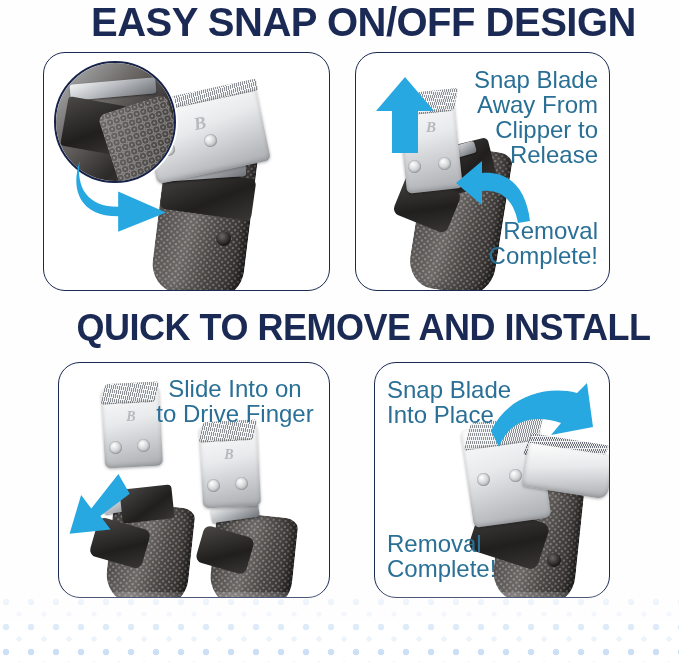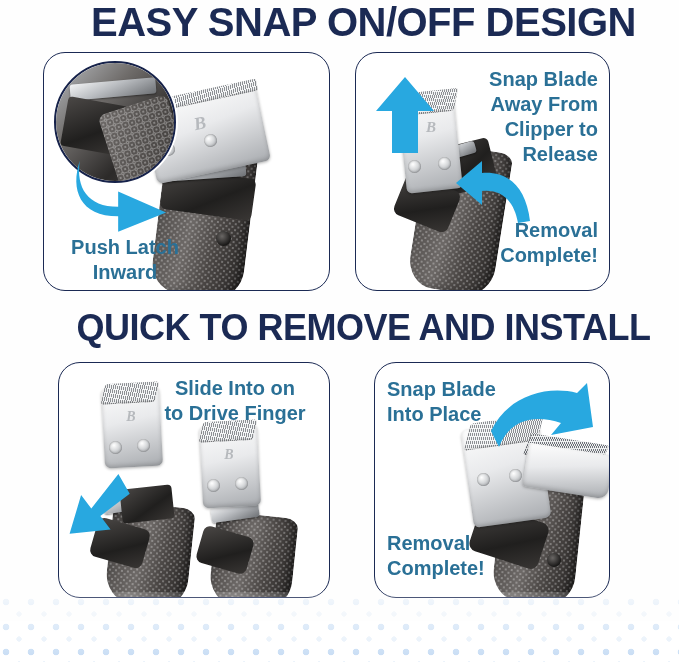--- a/index.html
+++ b/index.html
@@ -62,23 +62,23 @@
   #panel-1 { left: 43px;  top: 52px;  width: 285px; height: 237px; }
   #panel-2 { left: 355px; top: 52px;  width: 253px; height: 237px; }
   #panel-3 { left: 58px;  top: 362px; width: 270px; height: 234px; }
   #panel-4 { left: 374px; top: 362px; width: 234px; height: 234px; }
 
   
   .caption {
     position: absolute;
     color: #2a7096;
     font-family: "Liberation Sans", sans-serif;
-    font-size: 20px;
+    font-size: 24px;
     line-height: 25px;
-    font-weight: bold;
+    font-weight: normal;
     white-space: pre-line;
   }
   .caption.center { text-align: center; }
   .caption.right  { text-align: right; }
   .caption.left   { text-align: left; }
 
   
   .clipper { position: absolute; }
   .body-shell {
     position: absolute;
@@ -180,22 +180,20 @@
                   background:
                     repeating-radial-gradient(circle at 3px 3px, rgba(255,255,255,0.30) 0 1.2px, rgba(0,0,0,0) 1.2px 3.4px),
                     linear-gradient(120deg,#6e6a68,#3a3735);
                   background-size:7px 7px, 100% 100%; border-radius:8px;"></div>
     </div>
 
     <svg class="arrow-svg" style="left:26px; top:106px;" width="110" height="80" viewBox="0 0 110 80">
       <path d="M6 8 C2 36, 14 56, 46 56 L46 40 L96 62 L46 82 L46 66 C6 66, -4 38, 6 8 Z" fill="#28a8e0" transform="translate(4,-6) scale(0.96)"></path>
     </svg>
 
-    <div class="caption center" style="left:6px; top:182px; width:150px;">Push Latch
-Inward</div>
   </div>
 
   <div class="panel" id="panel-2">
 
     <div class="clipper">
 
       <div class="body-shell" style="left:72px; top:95px; width:86px; height:145px; transform:rotate(9deg); transform-origin:top center;"></div>
 
       <div class="dark-part" style="left:66px; top:92px; width:72px; height:48px; transform:rotate(-14deg); border-radius:5px;"></div>
       <div class="latch-metal" style="left:86px; top:92px; width:34px; height:12px; transform:rotate(-16deg);"></div>

